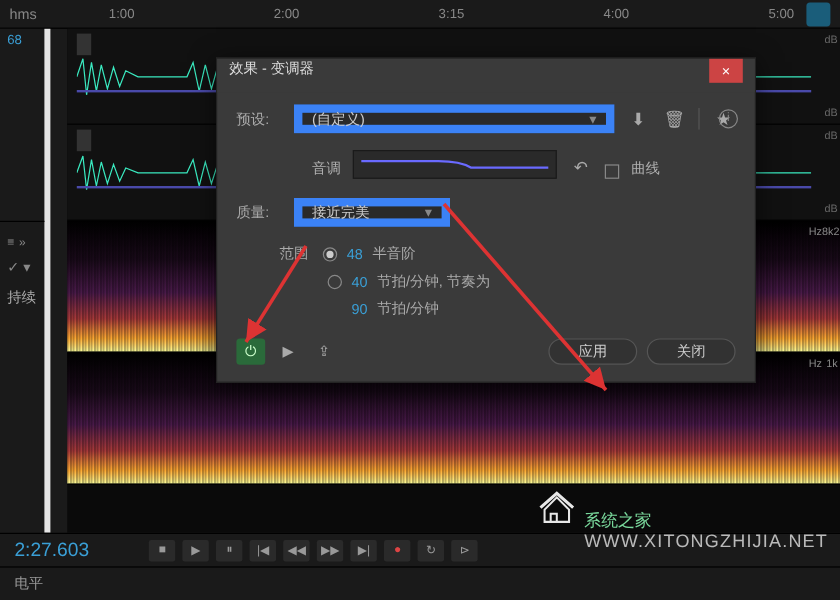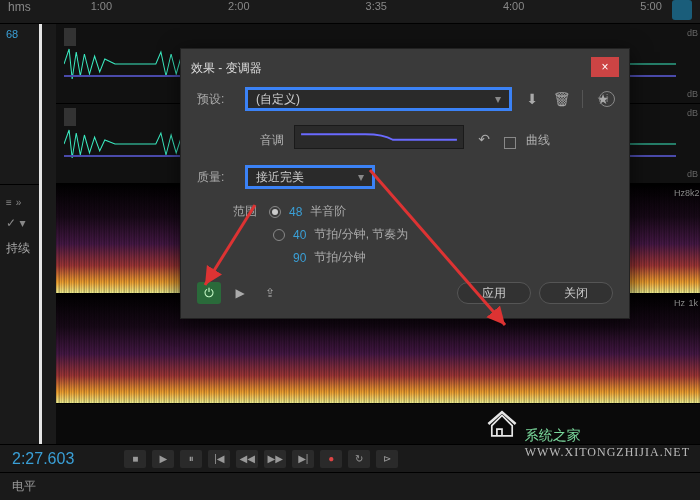--- a/index.html
+++ b/index.html
@@ -1,23 +1,23 @@
 <!DOCTYPE html>
 <html><head>
 <meta charset="utf-8">
 <style>
 * { margin: 0; padding: 0; box-sizing: border-box; font-family: "Microsoft YaHei", sans-serif; }
 body { background: #1a1a1a; color: #b0b0b0; font-size: 12px; width: 700px; height: 500px; overflow: hidden; position: relative; }
 
-.topbar { display: flex; align-items: flex-start; height: 24px; padding: 0 8px; background: #1a1a1a; border-bottom: 1px solid #000; }
+.topbar { display: flex; align-items: center; height: 24px; padding: 0 8px; background: #1a1a1a; border-bottom: 1px solid #000; }
 .topbar .ruler { flex: 1; display: flex; align-items: center; gap: 116px; padding-left: 50px; color: #888; font-size: 11px; }
 .topbar .label { color: #888; margin-right: 10px; }
 .topbar .corner-icon { width: 20px; height: 20px; background: #1a5d7a; border-radius: 3px; margin-left: auto; }
 
-.sidebar-left { position: absolute; left: 0; top: 24px; width: 42px; height: 420px; background: #1a1a1a; border-right: 3px solid #e5e5e5; }
+.sidebar-left { position: absolute; left: 0; top: 24px; width: 42px; height: 420px; background: #1a1a1a; border-right: 5px solid #e5e5e5; }
 .sidebar-left .num { color: #3a9fd6; font-size: 11px; padding: 4px 6px; }
 .sidebar-left .divider { height: 1px; background: #000; margin: 140px 0 8px; }
 .sidebar-left .collapse-icons { display: flex; gap: 4px; padding: 4px 6px; }
 .sidebar-left .collapse-icons span { font-size: 10px; color: #888; }
 .sidebar-left .check { padding: 4px 6px; color: #888; }
 .sidebar-left .text { padding: 6px; color: #aaa; }
 
 .main { position: absolute; left: 56px; top: 24px; right: 0; height: 420px; background: #0a0a0a; }
 
 .waveform { height: 80px; background: #111; border-bottom: 1px solid #000; position: relative; padding: 4px 24px 4px 8px; }
@@ -34,27 +34,27 @@
 
 .bottombar { position: absolute; left: 0; right: 0; bottom: 28px; height: 28px; background: #1a1a1a; display: flex; align-items: center; padding: 0 12px; gap: 10px; border-top: 1px solid #000; }
 .bottombar .timecode { color: #3a9fd6; font-size: 16px; font-weight: 300; }
 .bottombar .transport { display: flex; gap: 6px; margin-left: 40px; }
 .bottombar .transport .btn { width: 22px; height: 18px; background: #2a2a2a; border-radius: 2px; color: #999; display: flex; align-items: center; justify-content: center; font-size: 10px; cursor: pointer; }
 .bottombar .transport .btn.rec { color: #d44; }
 
 .statusbar { position: absolute; left: 0; right: 0; bottom: 0; height: 28px; background: #1a1a1a; display: flex; align-items: center; padding: 0 12px; color: #999; border-top: 1px solid #000; }
 
 .dialog { position: absolute; left: 180px; top: 48px; width: 450px; background: #3a3a3a; border: 1px solid #222; box-shadow: 0 4px 20px rgba(0,0,0,0.6); }
-.dialog .titlebar { display: flex; align-items: flex-end; height: 28px; padding: 0 10px; background: #3a3a3a; }
+.dialog .titlebar { display: flex; align-items: flex-start; height: 28px; padding: 0 10px; background: #3a3a3a; }
 .dialog .titlebar .title { color: #ddd; font-size: 12px; }
 .dialog .titlebar .close { margin-left: auto; width: 28px; height: 20px; background: #c44; color: #fff; text-align: center; line-height: 20px; cursor: pointer; }
 .dialog .content { padding: 10px 16px 14px; }
 .dialog .row { display: flex; align-items: center; gap: 10px; margin-bottom: 14px; }
 .dialog .label { color: #aaa; min-width: 38px; }
-.dialog .select { flex: 1; height: 24px; background: #2a2a2a; border: 3px solid #3b82f6; color: #ccc; padding: 0 8px; display: flex; align-items: center; justify-content: space-between; cursor: pointer; }
+.dialog .select { flex: 1; height: 24px; background: #2a2a2a; border: 7px solid #3b82f6; color: #ccc; padding: 0 8px; display: flex; align-items: center; justify-content: space-between; cursor: pointer; }
 .dialog .select .chev { color: #888; }
 .dialog .icon-btn { width: 20px; height: 20px; color: #aaa; display: flex; align-items: center; justify-content: center; cursor: pointer; font-size: 14px; }
 .dialog .sep { width: 1px; height: 18px; background: #555; }
 .dialog .hint { text-align: center; color: #aaa; margin: 8px 0 10px; }
 .dialog .envelope-row { display: flex; align-items: flex-end; justify-content: center; gap: 10px; margin-bottom: 16px; }
 .dialog .envelope { width: 170px; height: 24px; background: #2a2a2a; border: 1px solid #1a1a1a; position: relative; }
 .dialog .envelope svg { width: 100%; height: 100%; }
 .dialog .checkbox { width: 12px; height: 12px; border: 1px solid #888; display: inline-block; }
 .dialog .radio-row { display: flex; align-items: center; gap: 8px; margin: 6px 0 4px 76px; color: #aaa; }
 .dialog .radio { width: 12px; height: 12px; border: 1px solid #888; border-radius: 50%; display: inline-block; position: relative; }
@@ -66,31 +66,31 @@
 .dialog .footer .spacer { flex: 1; }
 .dialog .footer .btn { width: 74px; height: 22px; background: #323232; border: 1px solid #555; border-radius: 11px; color: #ccc; display: flex; align-items: center; justify-content: center; cursor: pointer; }
 .dialog .info { position: absolute; right: 14px; top: 42px; width: 16px; height: 16px; border: 1px solid #888; border-radius: 50%; color: #888; text-align: center; line-height: 14px; font-size: 10px; cursor: pointer; }
 
 .arrow { position: absolute; pointer-events: none; }
 .arrow svg { overflow: visible; }
 
 .watermark { position: absolute; right: 10px; bottom: 40px; display: flex; align-items: center; gap: 6px; opacity: 0.9; }
 .watermark .logo { width: 34px; height: 34px; }
 .watermark .text { color: #86efac; font-size: 14px; margin-top: 40px; }
-.watermark .url { color: #ccc; font-size: 12px; letter-spacing: 1px; font-family: Liberation Serif, serif; }
+.watermark .url { color: #ccc; font-size: 15px; letter-spacing: 1px; }
 </style>
 </head>
 <body>
 
 <div class="topbar">
   <span class="label">hms</span>
   <div class="ruler">
     <span>1:00</span>
     <span>2:00</span>
-    <span>3:35</span>
+    <span>3:15</span>
     <span>4:00</span>
     <span>5:00</span>
   </div>
   <div class="corner-icon"></div>
 </div>
 
 <div class="sidebar-left">
   <div class="num">68</div>
   <div class="divider"></div>
   <div class="collapse-icons">

